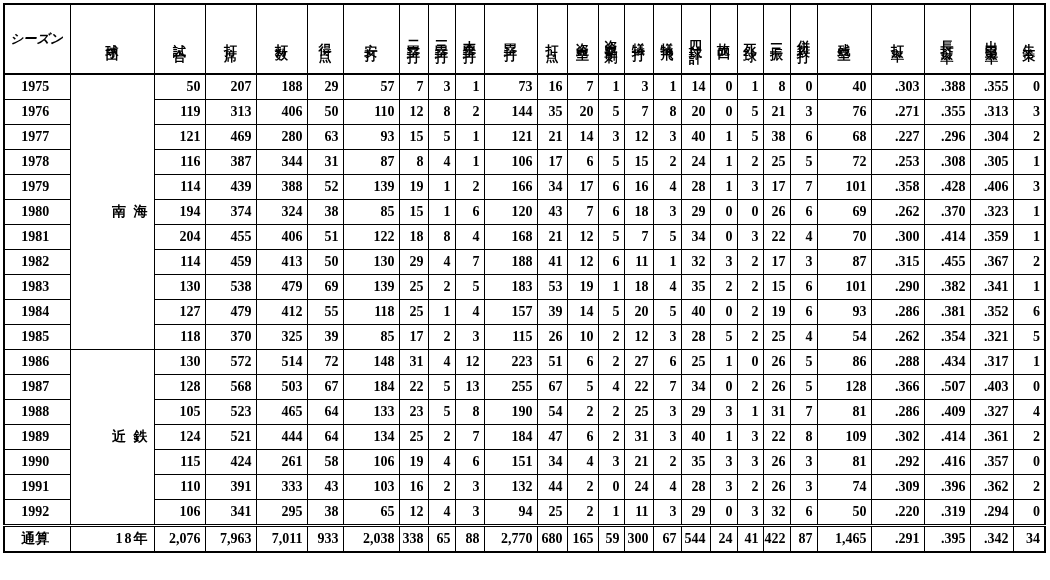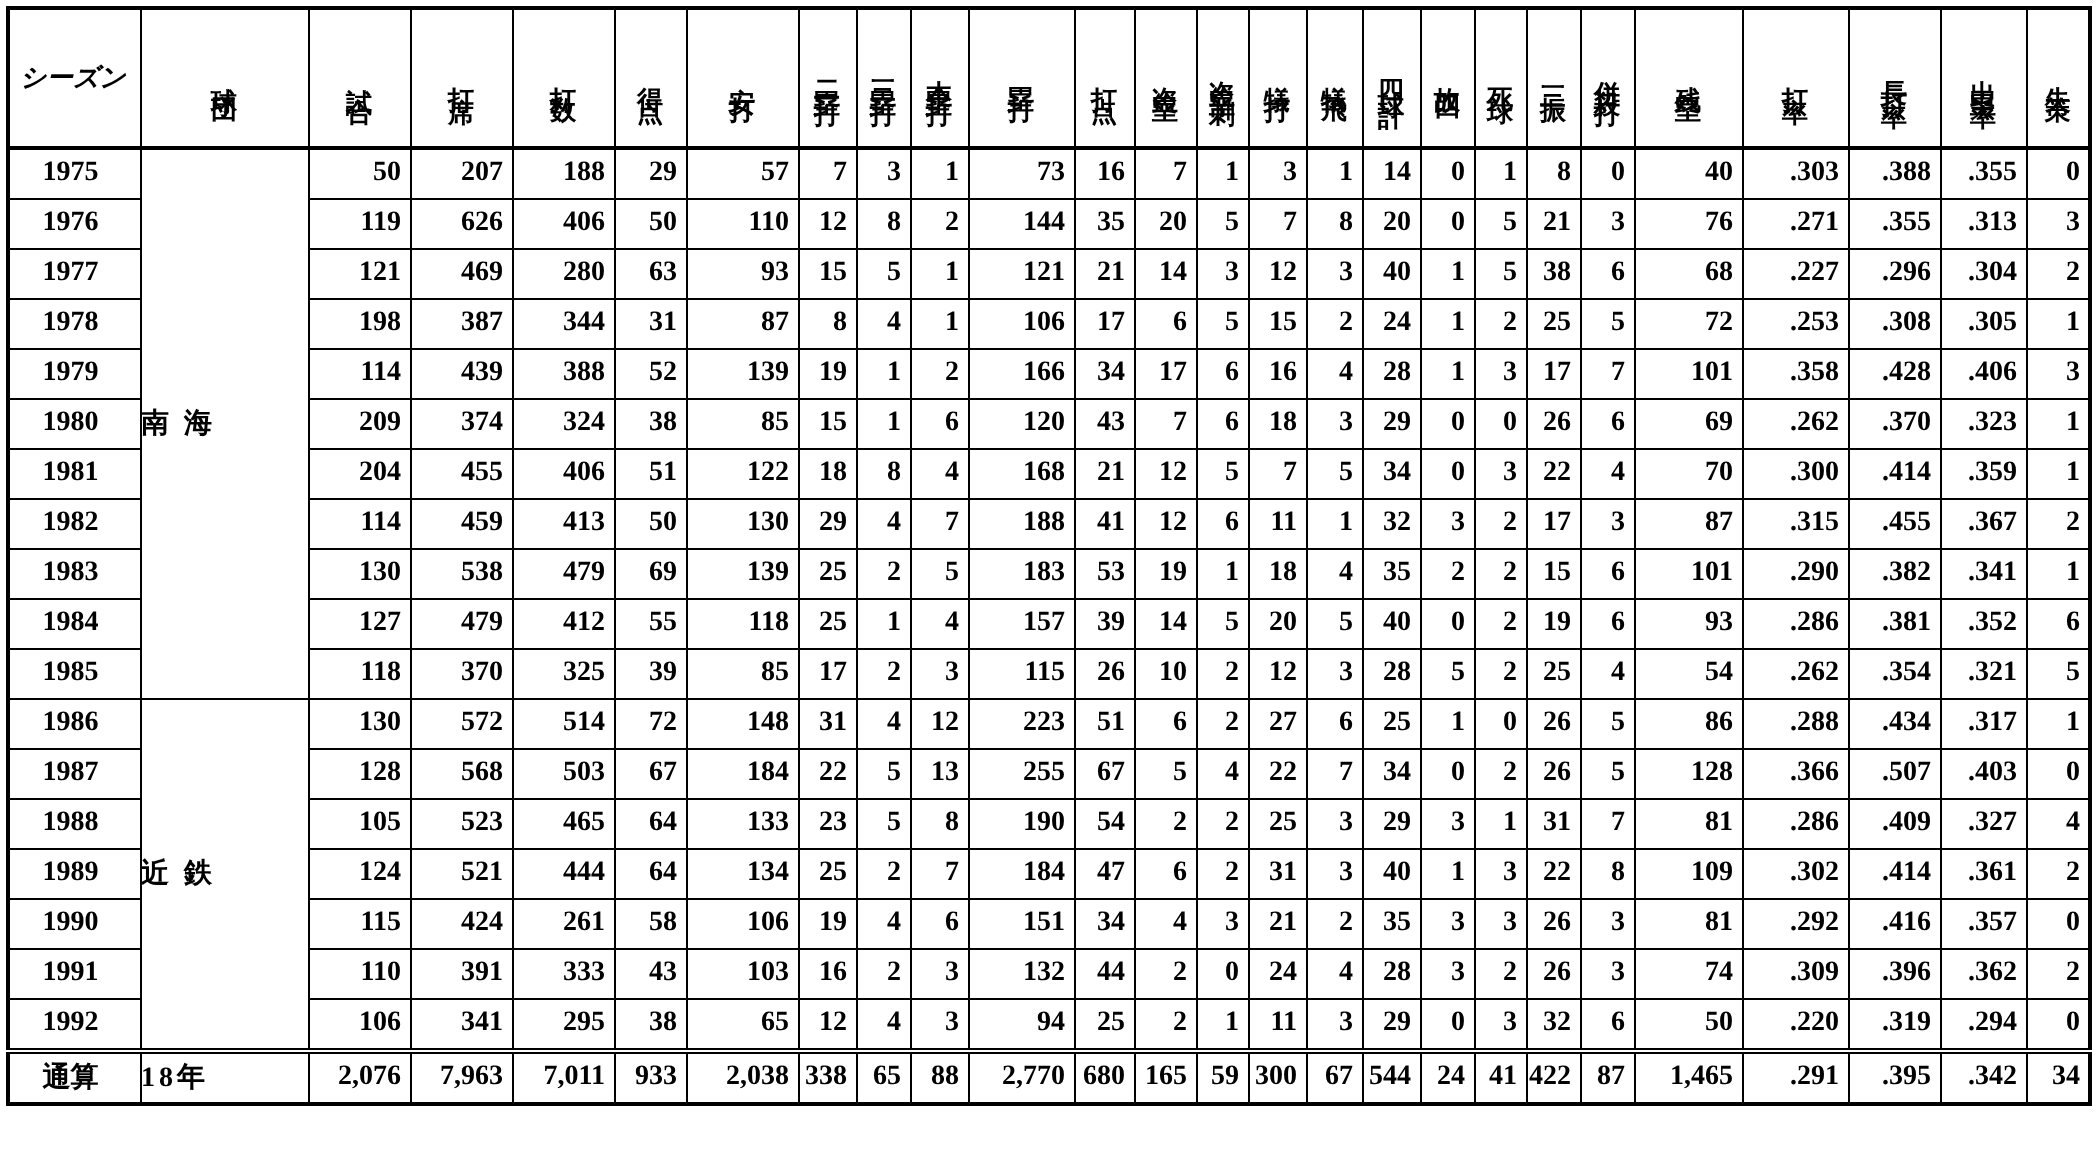--- a/index.html
+++ b/index.html
@@ -30,21 +30,21 @@
   table.stats td {
     border: 1px solid #000;
     height: 24px;
     padding: 0 4px 0 0;
     font-size: 14px;
     white-space: nowrap;
     overflow: hidden;
     vertical-align: middle;
   }
   td.season { text-align: center; padding: 0; }
-  td.team   { text-align: left; padding: 0; letter-spacing: 2px; font-family: Liberation Serif, serif; }
+  td.team   { text-align: right; padding: 0; letter-spacing: 2px; font-family: Liberation Serif, serif; }
   td.num    { text-align: right; }
   tr.total td { border-top: 3px double #000; }
   .vtext {
     writing-mode: vertical-rl;
     text-orientation: upright;
     display: inline-block;
     line-height: 1;
     letter-spacing: 5px;
     font-size: 13px;
   }
@@ -138,21 +138,21 @@
         <td class="num">0</td>
         <td class="num">40</td>
         <td class="num">.303</td>
         <td class="num">.388</td>
         <td class="num">.355</td>
         <td class="num">0</td>
       </tr>
       <tr>
         <td class="season">1976</td>
         <td class="num">119</td>
-        <td class="num">626</td>
+        <td class="num">313</td>
         <td class="num">406</td>
         <td class="num">50</td>
         <td class="num">110</td>
         <td class="num">12</td>
         <td class="num">8</td>
         <td class="num">2</td>
         <td class="num">144</td>
         <td class="num">35</td>
         <td class="num">20</td>
         <td class="num">5</td>
@@ -191,21 +191,21 @@
         <td class="num">38</td>
         <td class="num">6</td>
         <td class="num">68</td>
         <td class="num">.227</td>
         <td class="num">.296</td>
         <td class="num">.304</td>
         <td class="num">2</td>
       </tr>
       <tr>
         <td class="season">1978</td>
-        <td class="num">198</td>
+        <td class="num">116</td>
         <td class="num">387</td>
         <td class="num">344</td>
         <td class="num">31</td>
         <td class="num">87</td>
         <td class="num">8</td>
         <td class="num">4</td>
         <td class="num">1</td>
         <td class="num">106</td>
         <td class="num">17</td>
         <td class="num">6</td>
@@ -245,21 +245,21 @@
         <td class="num">17</td>
         <td class="num">7</td>
         <td class="num">101</td>
         <td class="num">.358</td>
         <td class="num">.428</td>
         <td class="num">.406</td>
         <td class="num">3</td>
       </tr>
       <tr>
         <td class="season">1980</td>
-        <td class="num">209</td>
+        <td class="num">194</td>
         <td class="num">374</td>
         <td class="num">324</td>
         <td class="num">38</td>
         <td class="num">85</td>
         <td class="num">15</td>
         <td class="num">1</td>
         <td class="num">6</td>
         <td class="num">120</td>
         <td class="num">43</td>
         <td class="num">7</td>

